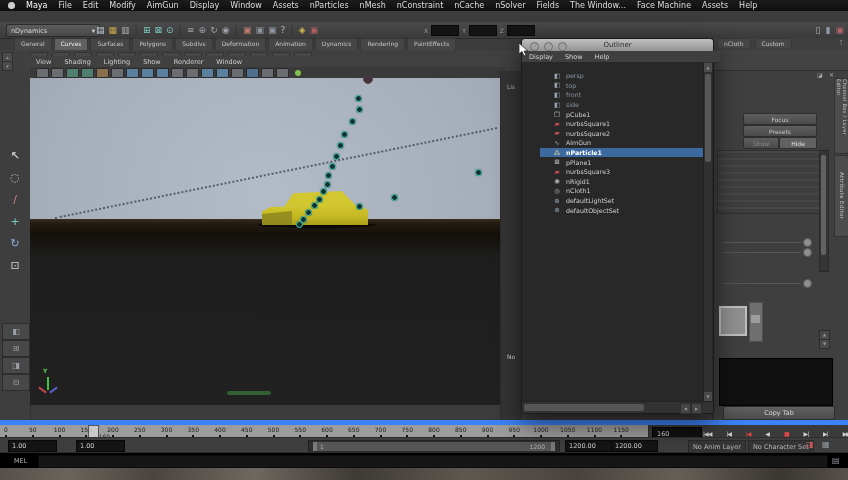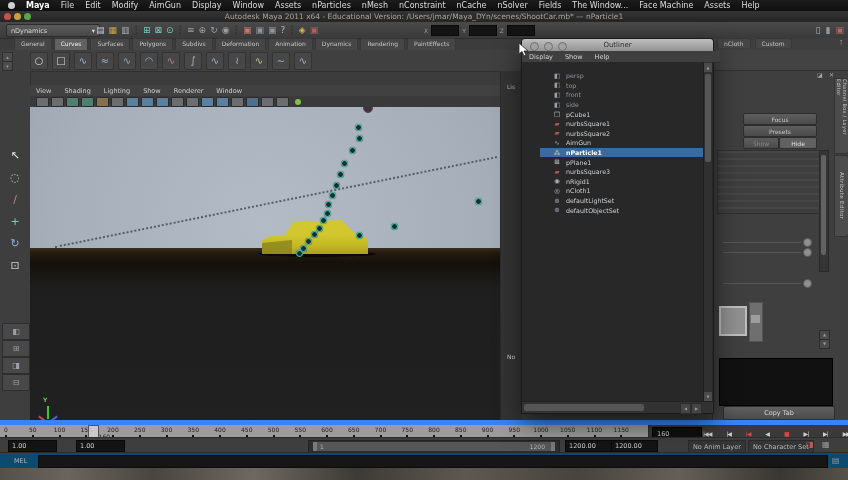--- a/index.html
+++ b/index.html
@@ -4,21 +4,21 @@
 <style>
   html,body{margin:0;padding:0;background:#000}
   #root{position:relative;width:848px;height:480px;overflow:hidden;background:#3c3c3c;
         font-family:"DejaVu Sans",sans-serif;color:#ccc;-webkit-font-smoothing:antialiased}
   .abs{position:absolute}
   
   .macbar{left:0;top:0;width:848px;height:11px;background:linear-gradient(#1c1c1c,#0e0e0e);
           display:flex;align-items:center;gap:11px;padding-left:8px;font-size:8px;color:#ddd;white-space:nowrap}
   .apple{width:7px;height:7px;border-radius:50% 50% 45% 45%;background:#cfcfcf;display:inline-block}
   .mitem{cursor:default}
-  .mitem.first{font-weight:bold;color:#fff}
+  .mitem.first{font-weight:normal;color:#fff}
   
   .titlebar{left:0;top:11px;width:848px;height:11px;background:linear-gradient(#343434,#252525);
             border-bottom:1px solid #131313;display:flex;align-items:center;justify-content:center;
             font-size:7.5px;color:#a9a29a}
   .tl{width:7px;height:7px;border-radius:50%;position:absolute;top:2px}
   
   .statusline{left:0;top:22px;width:848px;height:16px;background:linear-gradient(#4a4a4a,#3a3a3a);
               border-bottom:1px solid #2c2c2c;display:flex;align-items:center;font-size:9px}
   .menuset{position:absolute;left:6px;top:2px;width:84px;height:11px;border-radius:2px;
            background:linear-gradient(#5c5c5c,#474747);border:1px solid #2b2b2b;display:flex;
@@ -40,21 +40,21 @@
   .shelficons{position:absolute;left:30px;top:0;height:21px;display:flex;align-items:center;gap:4px}
   .shicon{width:16px;height:16px;background:#474747;border:1px solid #333;border-radius:2px;
           display:flex;align-items:center;justify-content:center;font-size:10px}
   
   .toolbox{left:0;top:71px;width:30px;height:349px;background:#3e3e3e;border-right:1px solid #313131}
   .tool{position:absolute;left:3px;width:24px;height:20px;display:flex;align-items:center;
         justify-content:center;font-size:11px}
   .laybtn{position:absolute;left:2px;width:26px;height:15px;background:#484848;border:1px solid #2d2d2d;
           color:#9aa0a6;font-size:8px;display:flex;align-items:center;justify-content:center}
   
-  .vp{left:30px;top:85px;width:408px;height:349px}
+  .vp{left:30px;top:56px;width:408px;height:349px}
   .vpmenus{position:absolute;left:0;top:0;width:470px;height:11px;background:#414141;display:flex;
            gap:13px;align-items:center;padding-left:6px;font-size:6.5px;color:#d0d0d0;border-bottom:1px solid #333}
   .vpicons{position:absolute;left:0;top:11px;width:470px;height:11px;background:#3a3a3a;display:flex;
            gap:2px;align-items:center;padding-left:6px;border-bottom:1px solid #2e2e2e}
   .vpic{width:11px;height:8px;border:1px solid #2b2b2b;border-radius:1px}
   .vpdot{width:6px;height:6px;border-radius:50%;background:#7fc24f;margin-left:4px}
   .canvas{position:absolute;left:0;top:22px;width:470px;height:327px;overflow:hidden;
           background:radial-gradient(ellipse at 50% 35%,#b3bbc7,#a6aeba 65%,#9aa2ae)}
   .ground{position:absolute;left:0;top:141px;width:470px;height:14px;
           background:linear-gradient(#3a2f1d,var(--ground) 30%,#17110a)}
@@ -152,21 +152,21 @@
   .rfield{position:absolute;top:2px;height:10px;background:#141414;border:1px solid #090909;color:#cfcfcf;
           display:flex;align-items:center;padding-left:3px}
   .rtrack{position:absolute;left:308px;top:2px;width:250px;height:11px;background:#2e2e2e;border:1px solid #222}
   .rbar{position:absolute;left:4px;top:1px;right:4px;height:9px;background:#565656;border-radius:1px}
   .rhandle{position:absolute;top:0;width:4px;height:9px;background:#7a7a7a}
   .rlab{position:absolute;top:1px;font-size:6px;color:#b8b8b8}
   .rsel{position:absolute;top:2px;height:11px;display:flex;align-items:center;background:#353535;
         border:1px solid #2a2a2a;color:#b8b8b8;padding:0 4px}
   .ric{position:absolute;top:2px;font-size:8px}
   
-  .cmdrow{left:0;top:452px;width:848px;height:16px;background:#0c4a6e;border-top:1px solid #2c2c2c}
+  .cmdrow{left:0;top:452px;width:848px;height:16px;background:#000000;border-top:1px solid #2c2c2c}
   .cmdlabel{position:absolute;left:14px;top:4px;font-size:6.5px;color:#b8b8b8}
   .cmdinput{position:absolute;left:38px;top:2px;width:788px;height:11px;background:#161616;border:1px solid #0a0a0a}
   .cmdicon{position:absolute;left:832px;top:3px;font-size:8px;color:#9aa0a6}
   
   .dock{left:0;top:468px;width:848px;height:12px;
         background:linear-gradient(90deg,#55504a,#6a645c 8%,#4a453f 18%,#6e6860 30%,#3e3a35 42%,
                    #5e5850 55%,#48433d 68%,#655f57 80%,#3a3631 92%,#56514b)}
   .cursor{left:519px;top:42px;z-index:200}
 </style>
 </head>
@@ -191,26 +191,20 @@
         <span class="mitem">nCache</span>
         <span class="mitem">nSolver</span>
         <span class="mitem">Fields</span>
         <span class="mitem">The Window...</span>
         <span class="mitem">Face Machine</span>
         <span class="mitem">Assets</span>
         <span class="mitem">Help</span>
       </span>
   </div>
 
-  <div class="titlebar abs">
-    <span class="tl" style="left:4px;background:#cc5148"></span>
-    <span class="tl" style="left:14px;background:#c9a03c"></span>
-    <span class="tl" style="left:24px;background:#56a64b"></span>
-    <span>Autodesk Maya 2011 x64 - Educational Version:  /Users/jmar/Maya_DYn/scenes/ShootCar.mb*   —   nParticle1</span>
-  </div>
 
   <div class="statusline abs">
     <div class="menuset">
       <span>nDynamics</span>
       <span>▾</span>
     </div>
     <div class="sicons" id="status-icons">
         <span class="sicon" style="color:#c2ccd6">▤</span>
         <span class="sicon" style="color:#c9a64a">▦</span>
         <span class="sicon" style="color:#aab0b6">▥</span>

